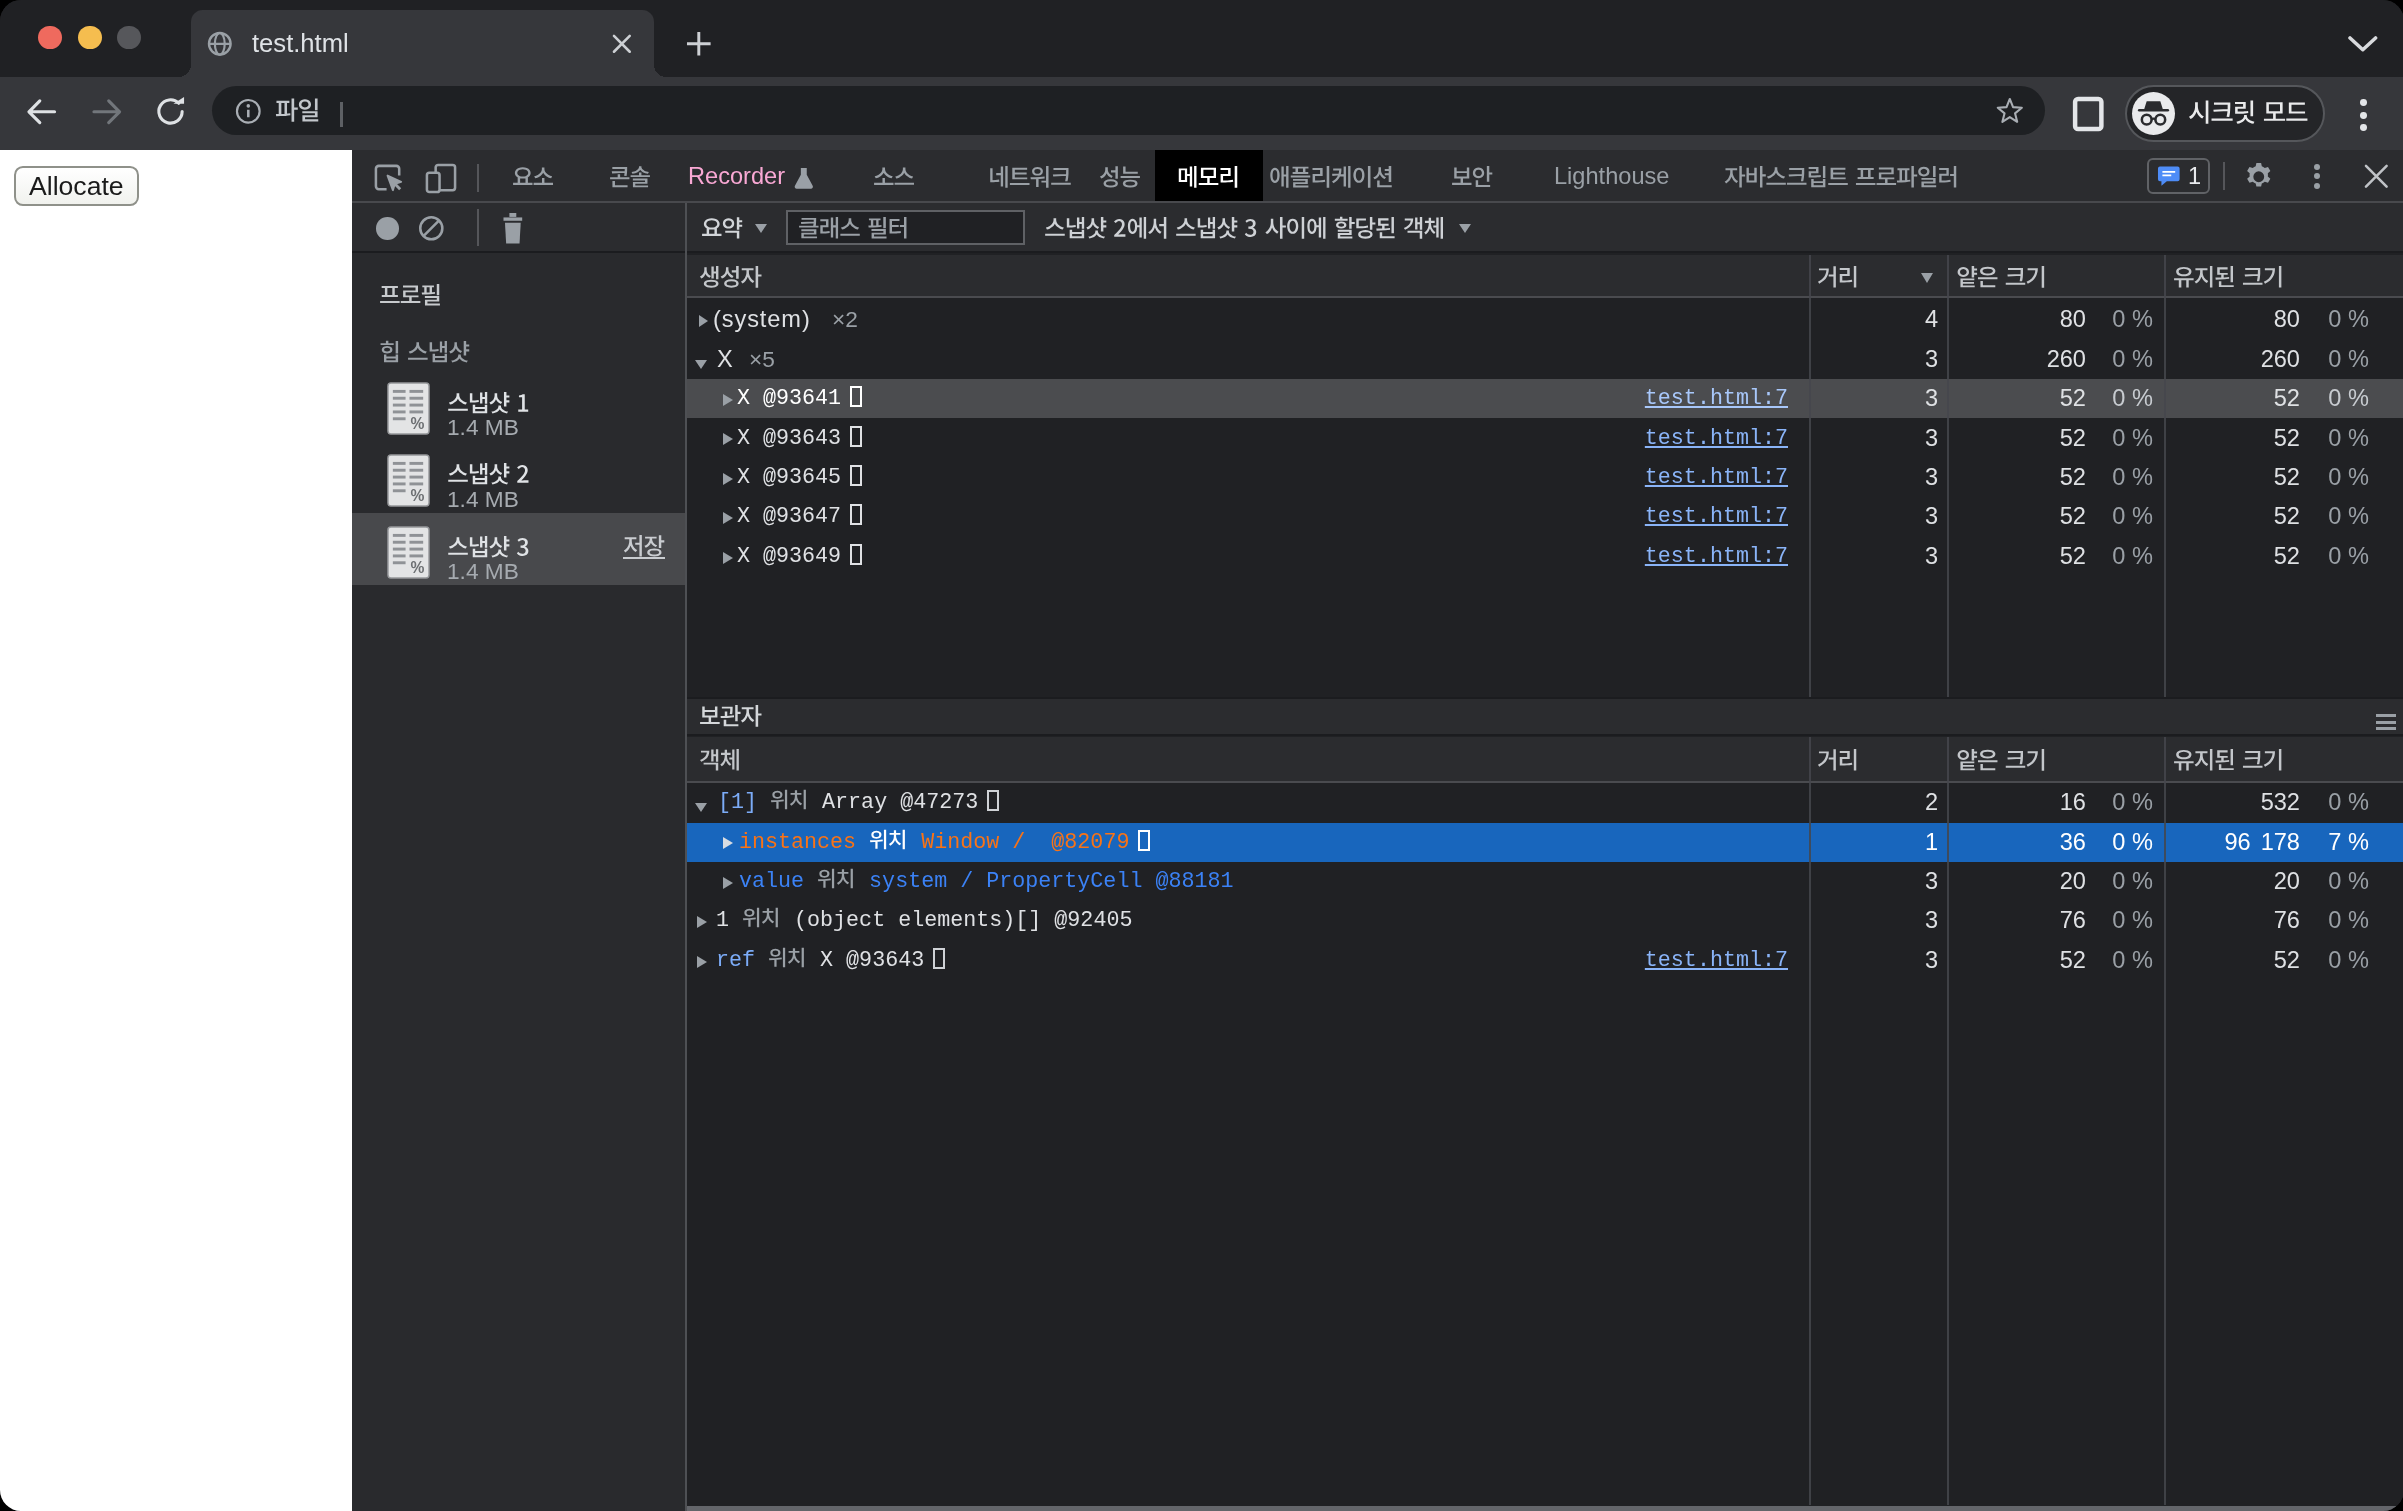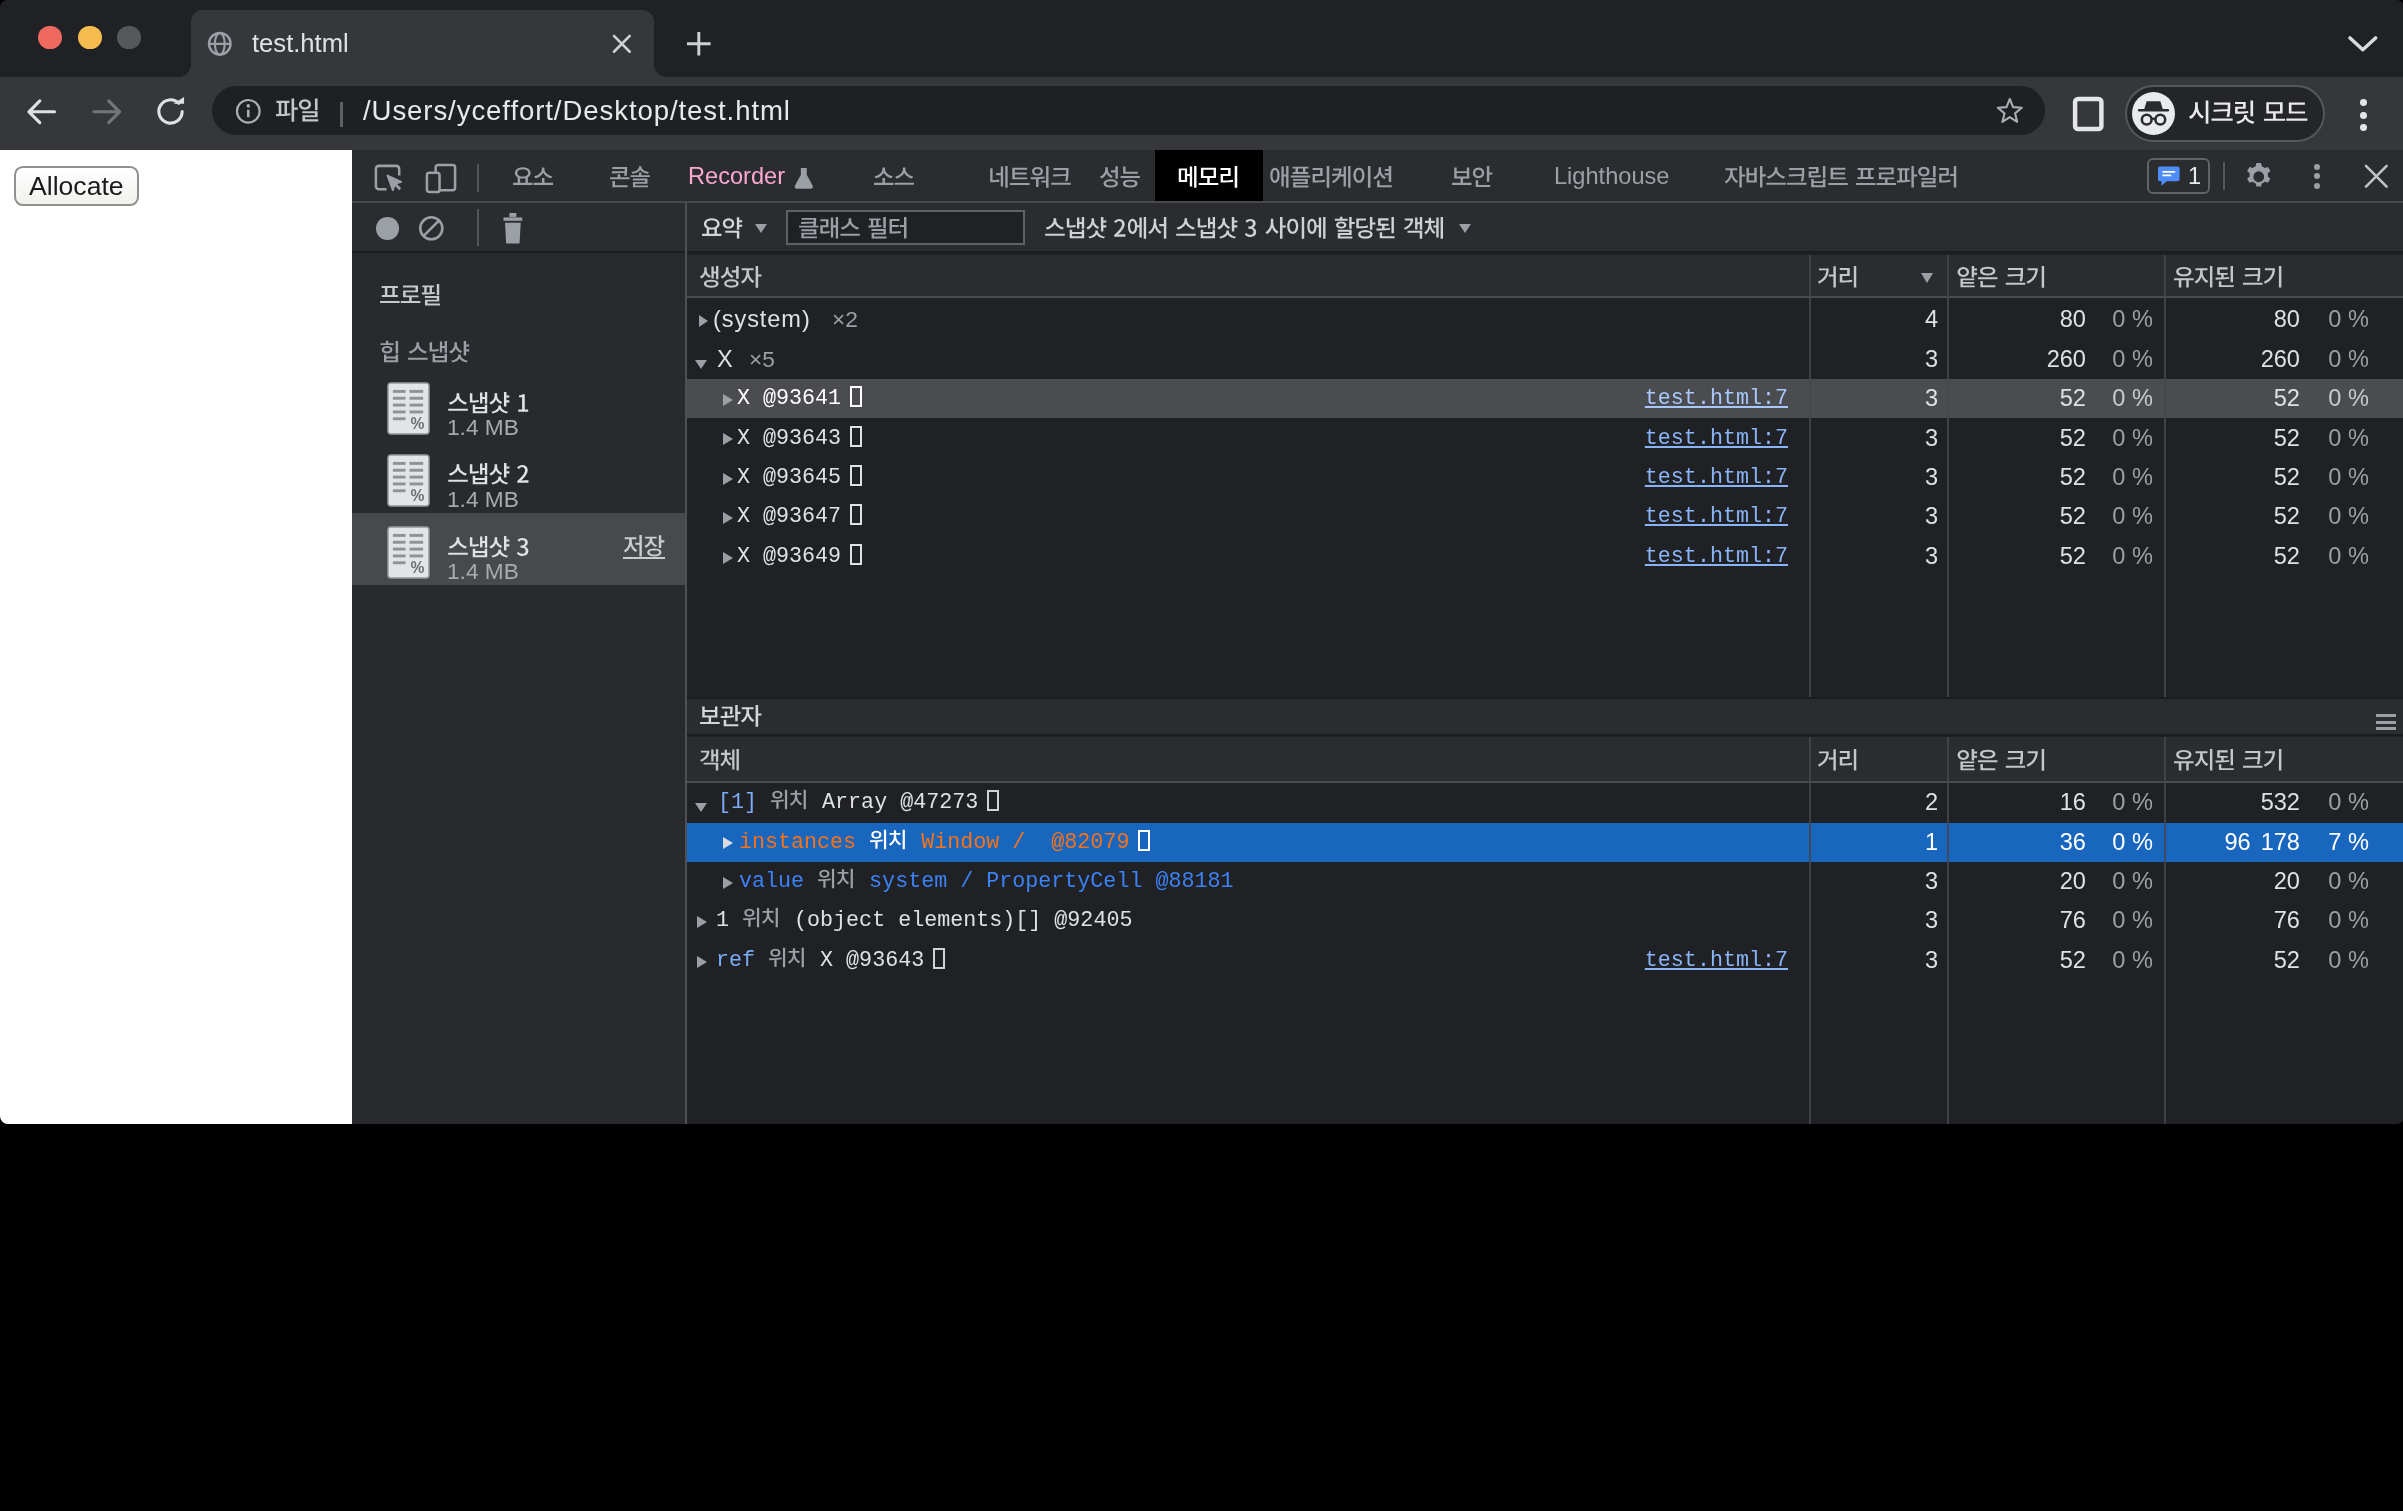--- a/index.html
+++ b/index.html
@@ -1,16 +1,16 @@
 <!DOCTYPE html>
 <html><head><meta charset="utf-8"><style>
 html,body{margin:0;padding:0;background:#000;}
 *{box-sizing:border-box;}
 body{font-family:"Liberation Sans",sans-serif;}
-#win{position:relative;width:2404px;height:1124px;border-radius:8px;overflow:hidden;background:#202124;}
+#win{position:relative;width:2404px;height:1511px;border-radius:21px;overflow:hidden;background:#202124;}
 .abs{position:absolute;}
 .mono{font-family:"Liberation Mono",monospace;}
 .trR{width:0;height:0;border-left:10.8px solid #9aa0a6;border-top:6.9px solid transparent;border-bottom:6.9px solid transparent;display:inline-block;}
 .trD{width:0;height:0;border-top:10.8px solid #9aa0a6;border-left:6.9px solid transparent;border-right:6.9px solid transparent;display:inline-block;}
 .num{position:absolute;line-height:39px;font-size:23.6px;text-align:right;color:#dfe1e4;}
 .pct{position:absolute;line-height:39px;font-size:23.6px;text-align:right;color:#9aa0a6;}
 .box{display:inline-block;width:11.8px;height:20.7px;border:2px solid #cfd2d6;margin-left:8.9px;vertical-align:-3px;}
 </style></head><body>
 <div id="win">
 
@@ -50,21 +50,20 @@
 <div class="abs" style="left:212px;top:86px;width:1833px;height:49px;border-radius:24.6px;background:#1e2023"></div>
 <svg class="abs" style="left:235px;top:98px" width="26.6" height="26.6" viewBox="0 0 27 27">
 <circle cx="13.5" cy="13.5" r="11.5" fill="none" stroke="#a9aeb4" stroke-width="2.2"></circle>
 <path d="M13.5 12 V19.5" stroke="#a9aeb4" stroke-width="2.6"></path>
       <circle cx="13.5" cy="8" r="1.8" fill="#a9aeb4"></circle>
     </svg>
 <svg width="46" height="28.6" viewBox="0 0 47 29" style="position:absolute;left:275px;top:97px;">
       <path transform="translate(0,23)" d="M1.5 -19.2H14.7V-17.0H1.5ZM1.2 -3.5 0.9 -5.8Q3.0 -5.8 5.5 -5.8Q8.0 -5.9 10.6 -6.0Q13.2 -6.1 15.6 -6.4L15.7 -4.4Q13.3 -4.0 10.7 -3.8Q8.1 -3.6 5.7 -3.6Q3.3 -3.5 1.2 -3.5ZM3.8 -17.5H6.5V-5.2H3.8ZM9.7 -17.5H12.3V-5.2H9.7ZM16.9 -21.6H19.6V2.1H16.9ZM19.0 -12.3H23.3V-10.1H19.0Z M30.6 -20.8Q32.4 -20.8 33.8 -20.1Q35.2 -19.5 36.0 -18.3Q36.8 -17.1 36.8 -15.5Q36.8 -13.9 36.0 -12.7Q35.2 -11.5 33.8 -10.8Q32.4 -10.2 30.6 -10.2Q28.8 -10.2 27.4 -10.8Q26.0 -11.5 25.2 -12.7Q24.4 -13.9 24.4 -15.5Q24.4 -17.1 25.2 -18.3Q26.0 -19.5 27.4 -20.1Q28.8 -20.8 30.6 -20.8ZM30.6 -18.6Q29.6 -18.6 28.8 -18.2Q28.0 -17.8 27.5 -17.1Q27.0 -16.4 27.0 -15.5Q27.0 -14.5 27.5 -13.8Q28.0 -13.1 28.8 -12.8Q29.6 -12.4 30.6 -12.4Q31.6 -12.4 32.4 -12.8Q33.2 -13.1 33.7 -13.8Q34.2 -14.5 34.2 -15.5Q34.2 -16.4 33.7 -17.1Q33.2 -17.8 32.4 -18.2Q31.6 -18.6 30.6 -18.6ZM40.8 -21.6H43.5V-9.6H40.8ZM27.9 -8.5H43.5V-2.4H30.7V0.9H28.0V-4.4H40.8V-6.4H27.9ZM28.0 -0.3H44.2V1.9H28.0Z" fill="#c2c6cb"></path>
     </svg>
 <div class="abs" style="left:340px;top:102px;width:3px;height:24.6px;background:#5d6064"></div>
-<div class="abs" style="left:363px;top:86px;height:49px;line-height:49px;font-size:27.6px;letter-spacing:0.9px;color:#e8eaea">/Users/yceffort/Desktop/test.html</div>
 <svg class="abs" style="left:1995px;top:96px" width="29.6" height="29.6" viewBox="0 0 30 30">
 <path d="M15 3 L18.3 11.3 L27.2 11.9 L20.3 17.6 L22.5 26.2 L15 21.4 L7.5 26.2 L9.7 17.6 L2.8 11.9 L11.7 11.3 Z" fill="none" stroke="#a9aeb4" stroke-width="2.1" stroke-linejoin="round"></path>
     </svg>
 <svg class="abs" style="left:2072px;top:96px" width="32.5" height="36" viewBox="0 0 33 37">
 <rect x="3" y="3" width="27" height="31" rx="3" fill="none" stroke="#e4e6e9" stroke-width="4.6"></rect>
     </svg>
 <div class="abs" style="left:2125px;top:85px;width:200px;height:57px;border-radius:28.6px;background:#242528;border:2px solid #55575b"></div>
 <div class="abs" style="left:2132px;top:92px;width:43px;height:43px;border-radius:50%;background:#e9eaec"></div>
 <svg class="abs" style="left:2136px;top:99px" width="35" height="29.6" viewBox="0 0 36 30">
 <path d="M11 2 h14 l2.5 8 h-19 z" fill="#2a2b2e"></path>

